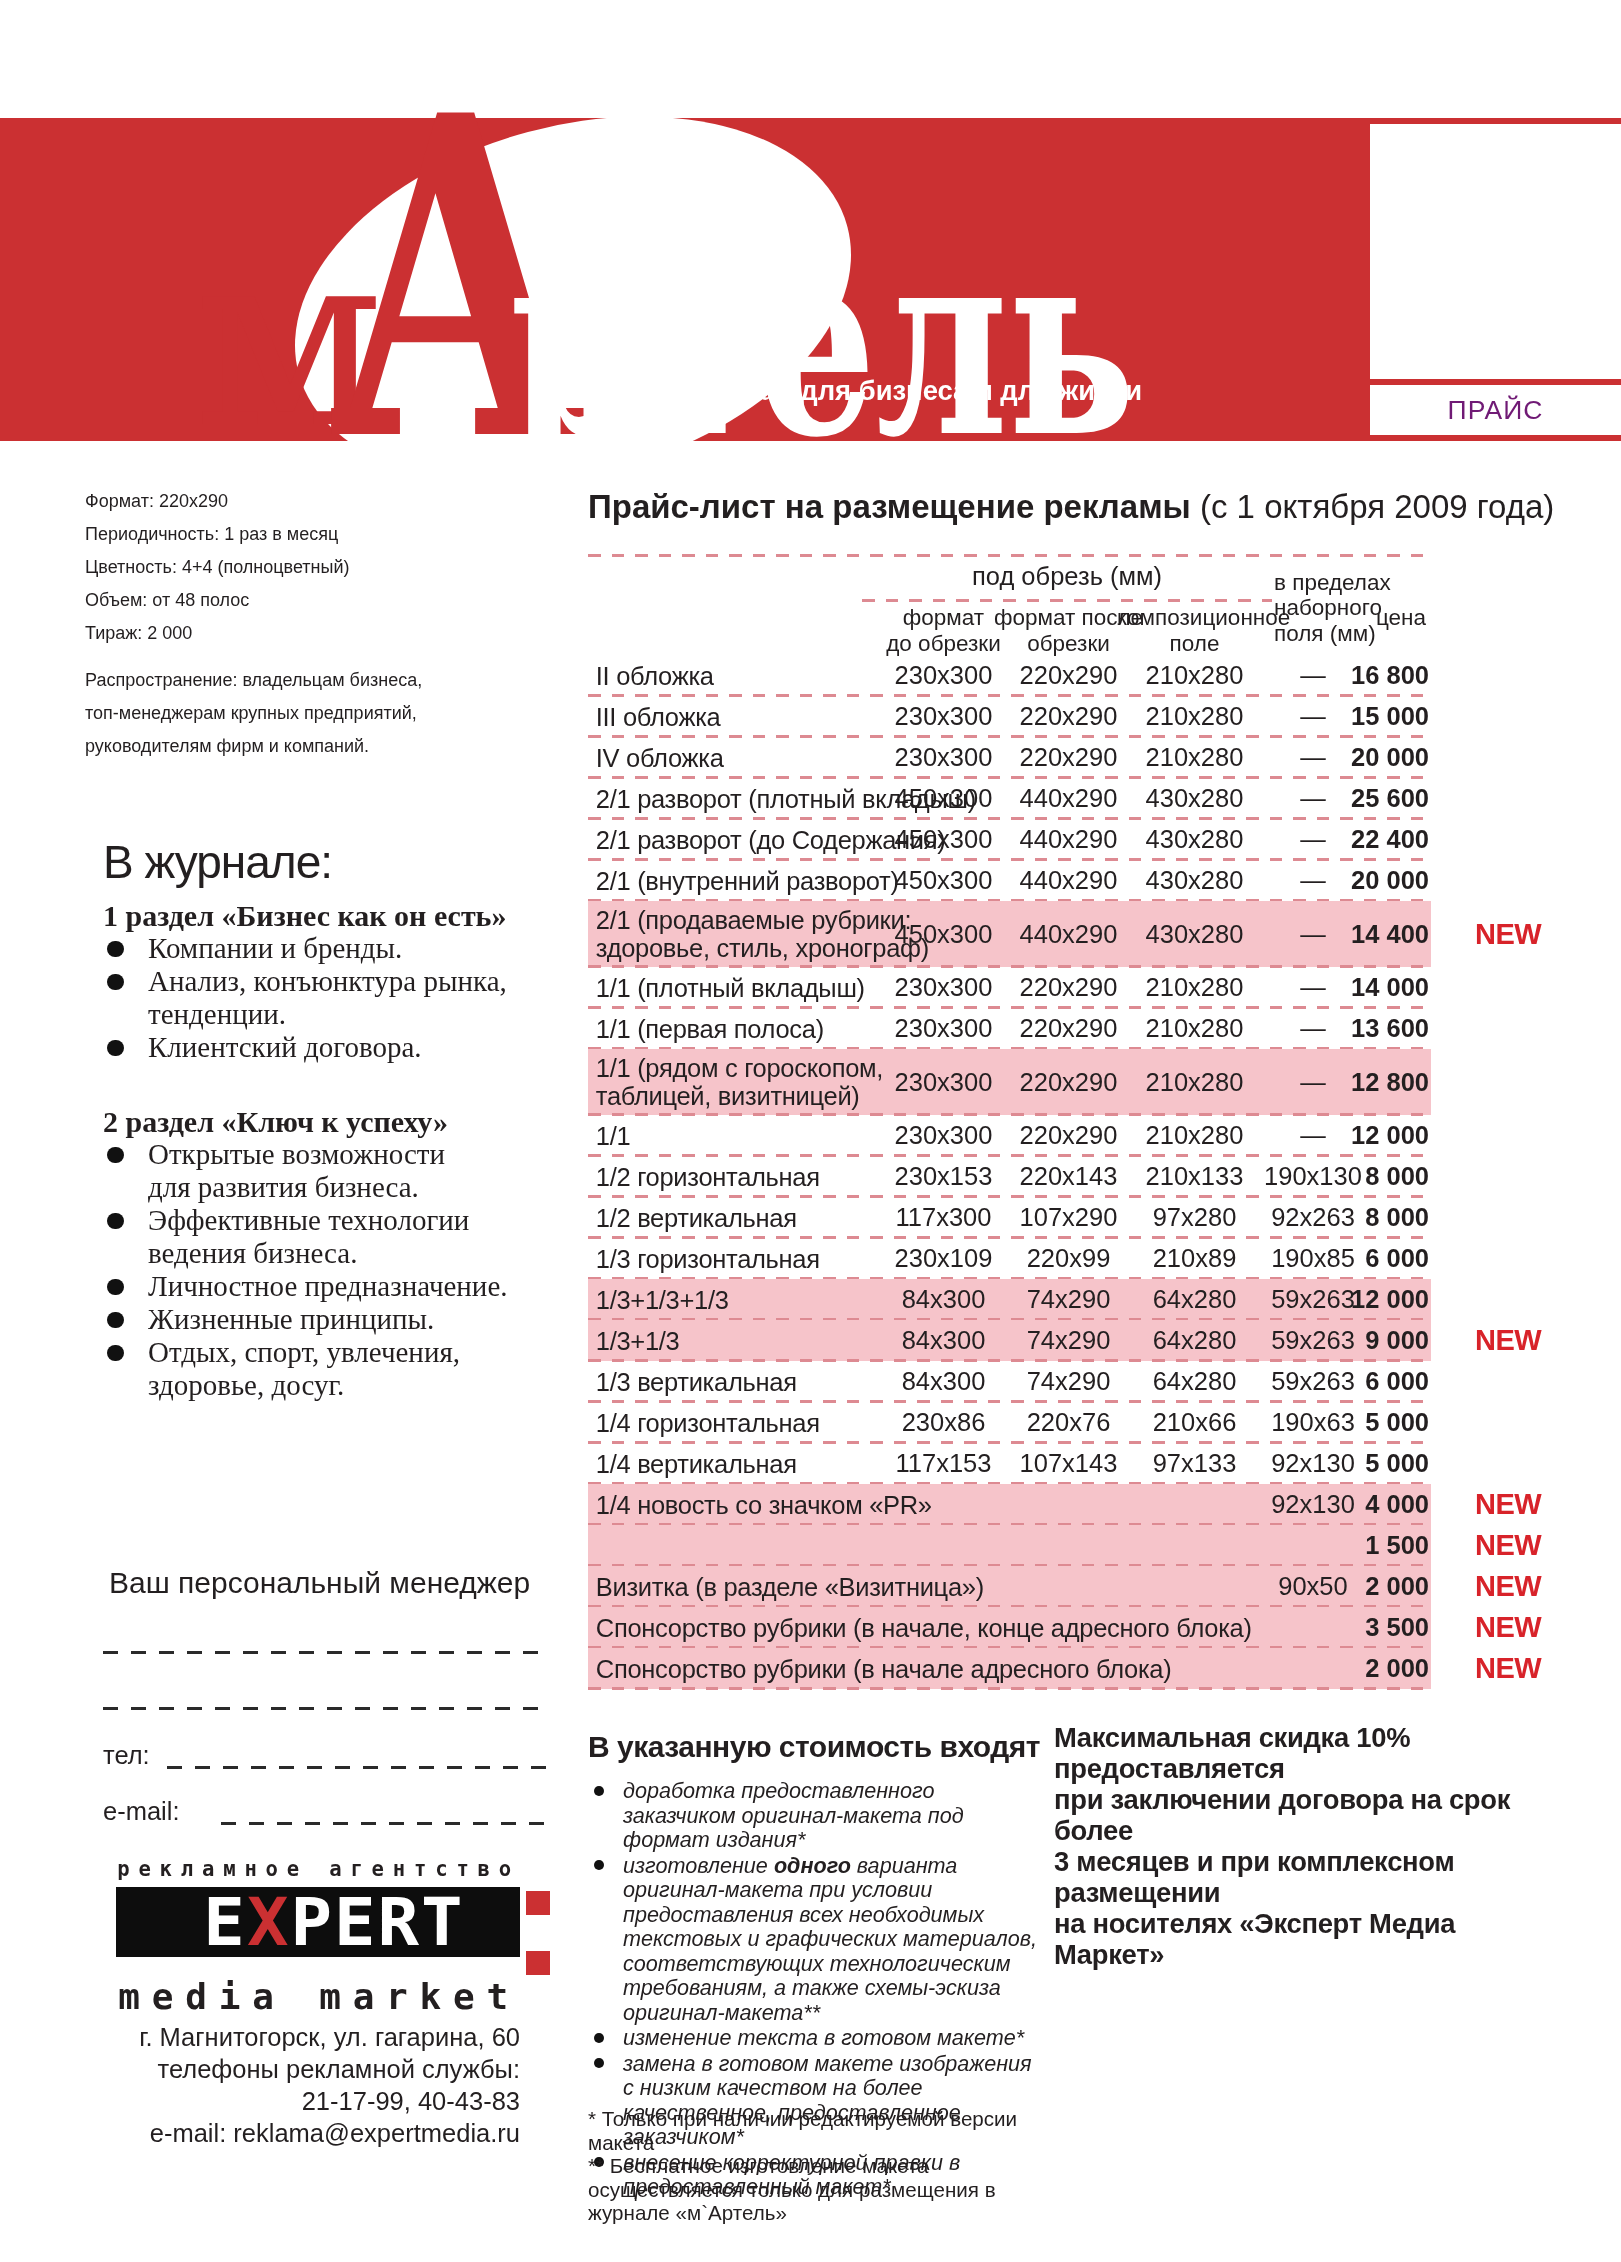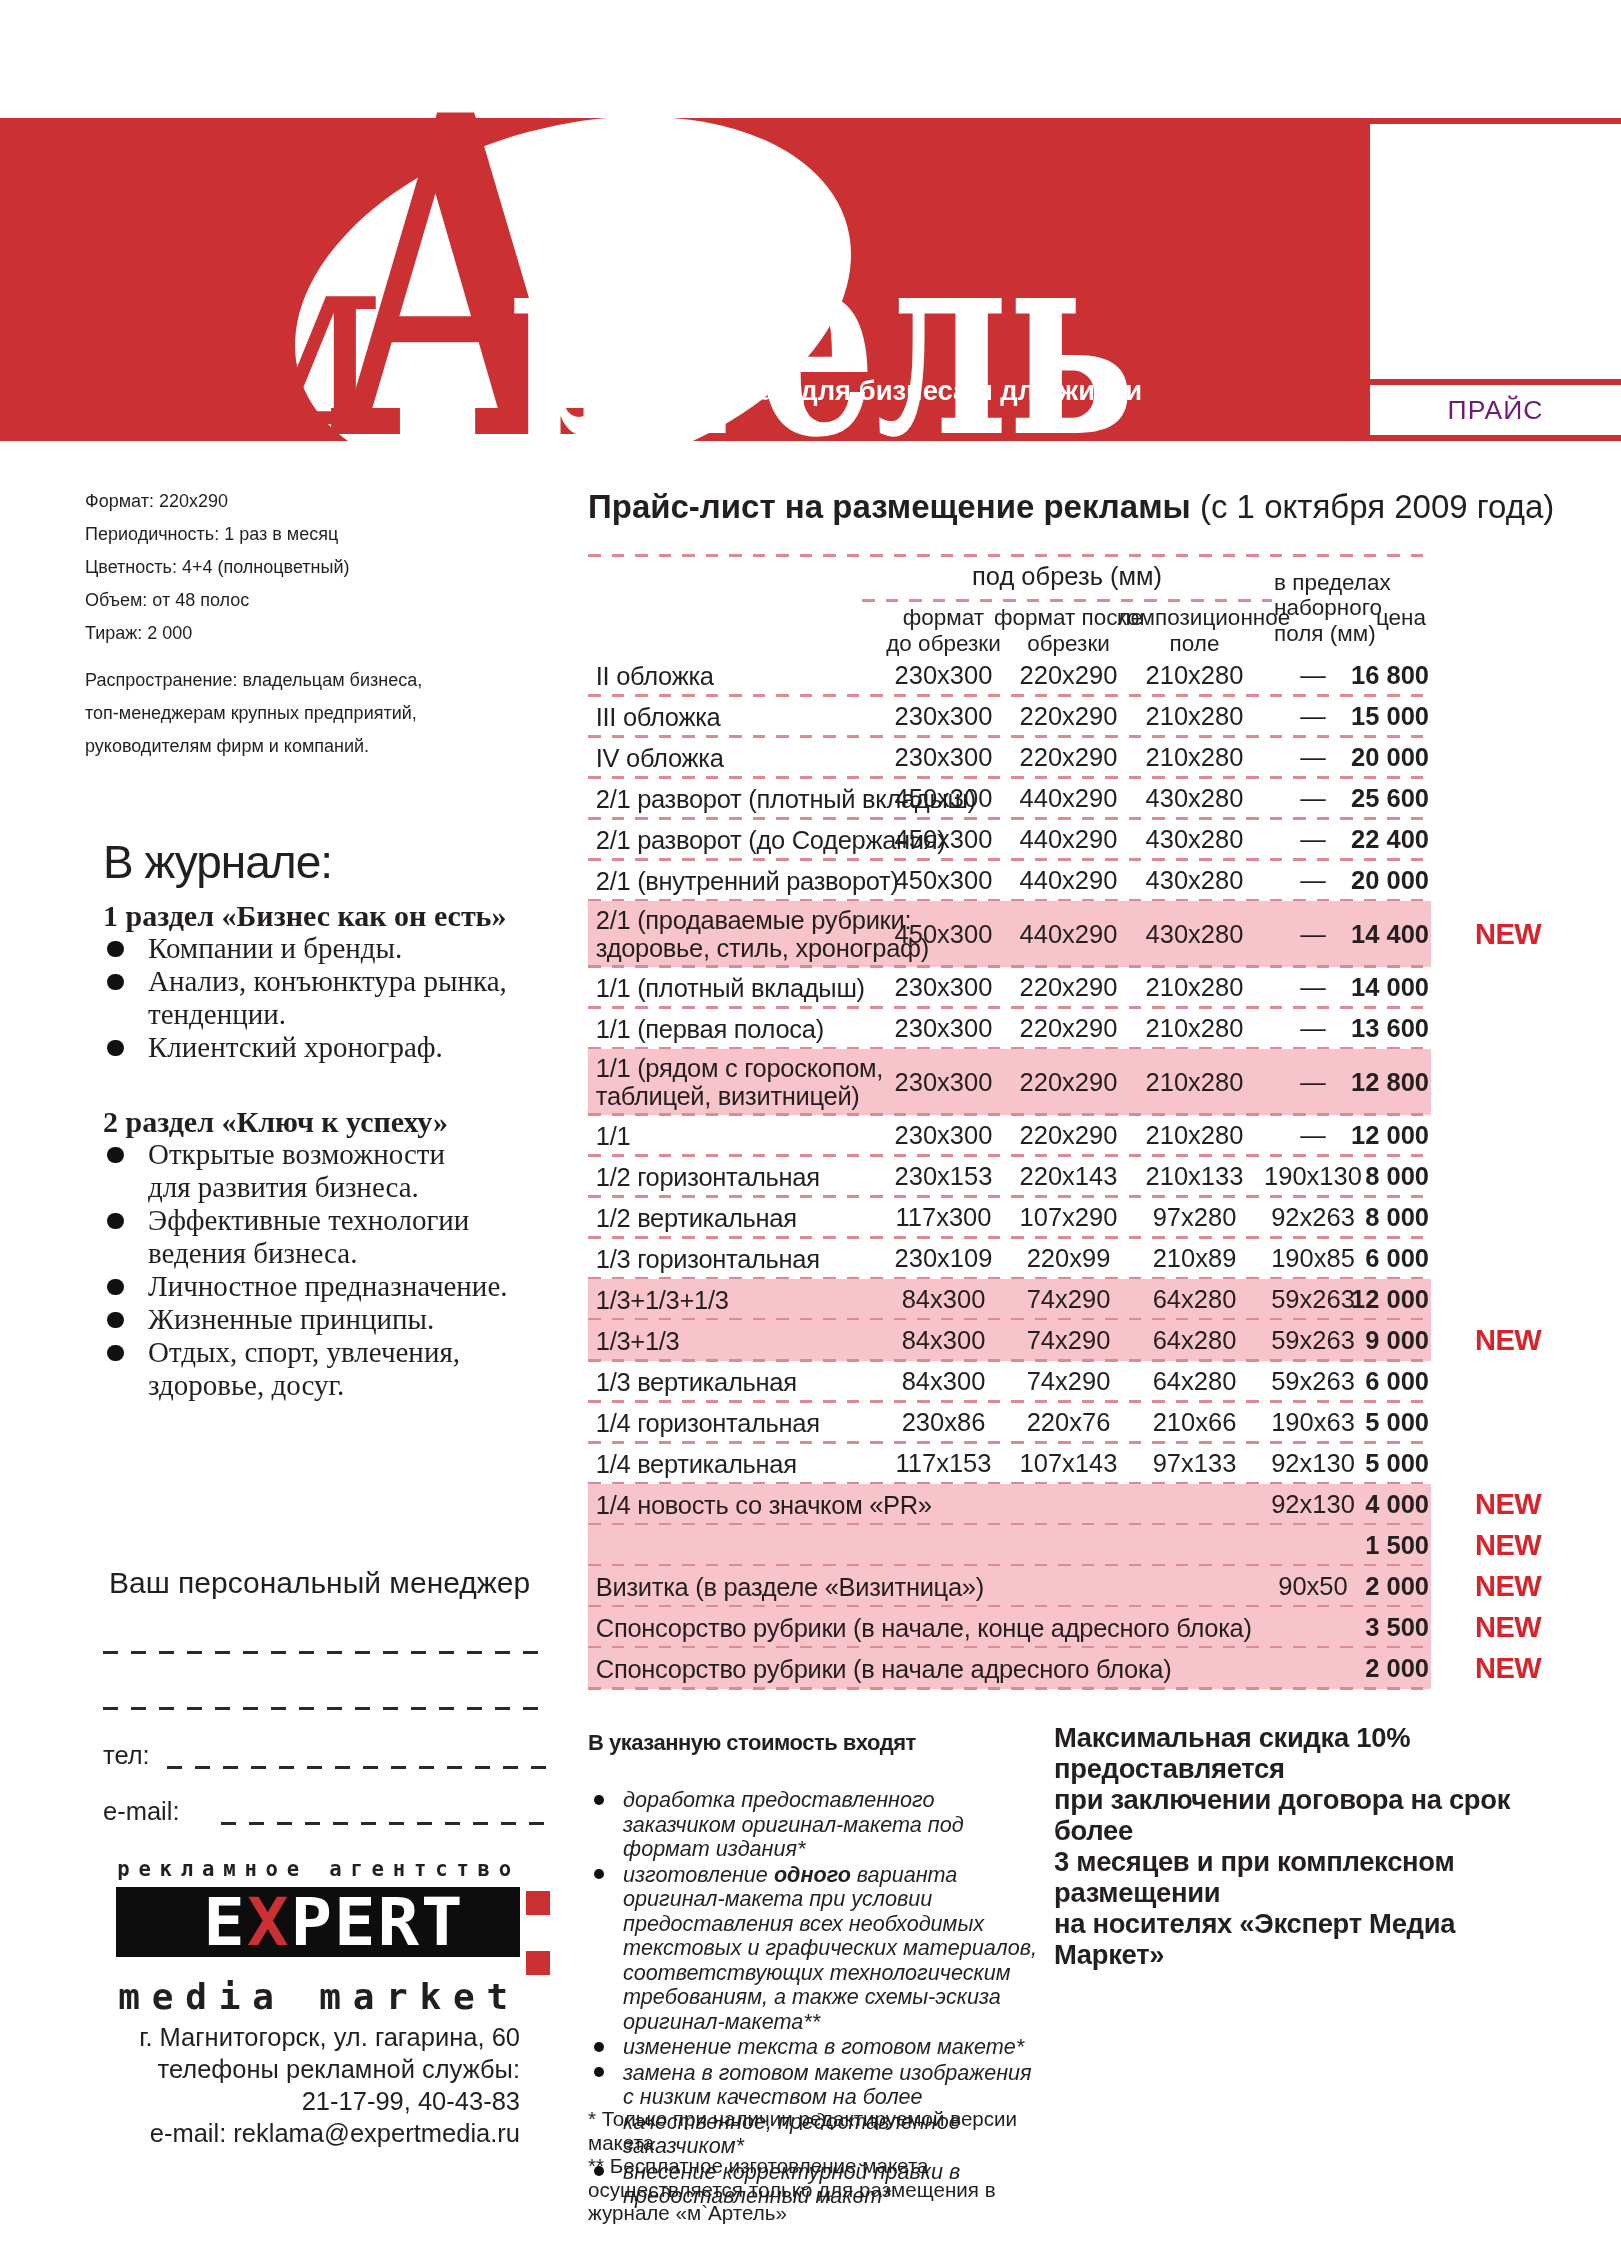--- a/index.html
+++ b/index.html
@@ -92,21 +92,21 @@
   .c-label{left:7.8px;width:676px;line-height:28px;white-space:pre-line;letter-spacing:-0.3px;}
   .c1{left:274px;width:163px;justify-content:center;}
   .c2{left:402px;width:157px;justify-content:center;}
   .c3{left:529px;width:155px;justify-content:center;}
   .c4{left:676px;width:98px;justify-content:center;}
   .c-price{left:696px;width:145px;justify-content:flex-end;font-weight:bold;}
   .c-new{left:887px;width:93px;color:var(--new);font-weight:bold;font-size:29px;letter-spacing:-0.5px;}
 
   
   .included{position:absolute;left:588px;top:1730px;width:459px;}
-  .included h3{font-size:22px;font-weight:bold;margin-bottom:32px;letter-spacing:-0.5px;}
+  .included h3{font-size:30px;font-weight:bold;margin-bottom:15px;letter-spacing:-0.5px;}
   .included ul{list-style:none;}
   .included li{position:relative;font-size:21.6px;line-height:24.5px;padding-left:35px;margin-bottom:1px;font-style:italic;}
   .included li::before{content:'';position:absolute;left:5.9px;top:6.9px;width:9.8px;height:9.8px;border-radius:50%;background:#111;}
   .footnotes{position:absolute;left:588px;top:2107px;width:470px;font-size:20.6px;line-height:23.5px;}
   .footnotes div{white-space:pre-line;}
   .discount{position:absolute;left:1054px;top:1722px;width:490px;font-size:27.4px;line-height:31px;
       font-weight:bold;white-space:pre-line;letter-spacing:-0.3px;}
 </style>
 </head>
 <body>
@@ -138,21 +138,21 @@
   </div>
 
   <div class="mag">
     <h2>В журнале:</h2>
     <div>
         <h3>1 раздел «Бизнес как он есть»</h3>
         <ul>
           <li>Компании и бренды.</li>
           <li>Анализ, конъюнктура рынка,
 тенденции.</li>
-          <li>Клиентский хронограф.</li>
+          <li>Клиентский договора.</li>
         </ul>
         <h3 class="gap">2 раздел «Ключ к успеху»</h3>
         <ul>
           <li>Открытые возможности
 для развития бизнеса.</li>
           <li>Эффективные технологии
 ведения бизнеса.</li>
           <li>Личностное предназначение.</li>
           <li>Жизненные принципы.</li>
           <li>Отдых, спорт, увлечения,

